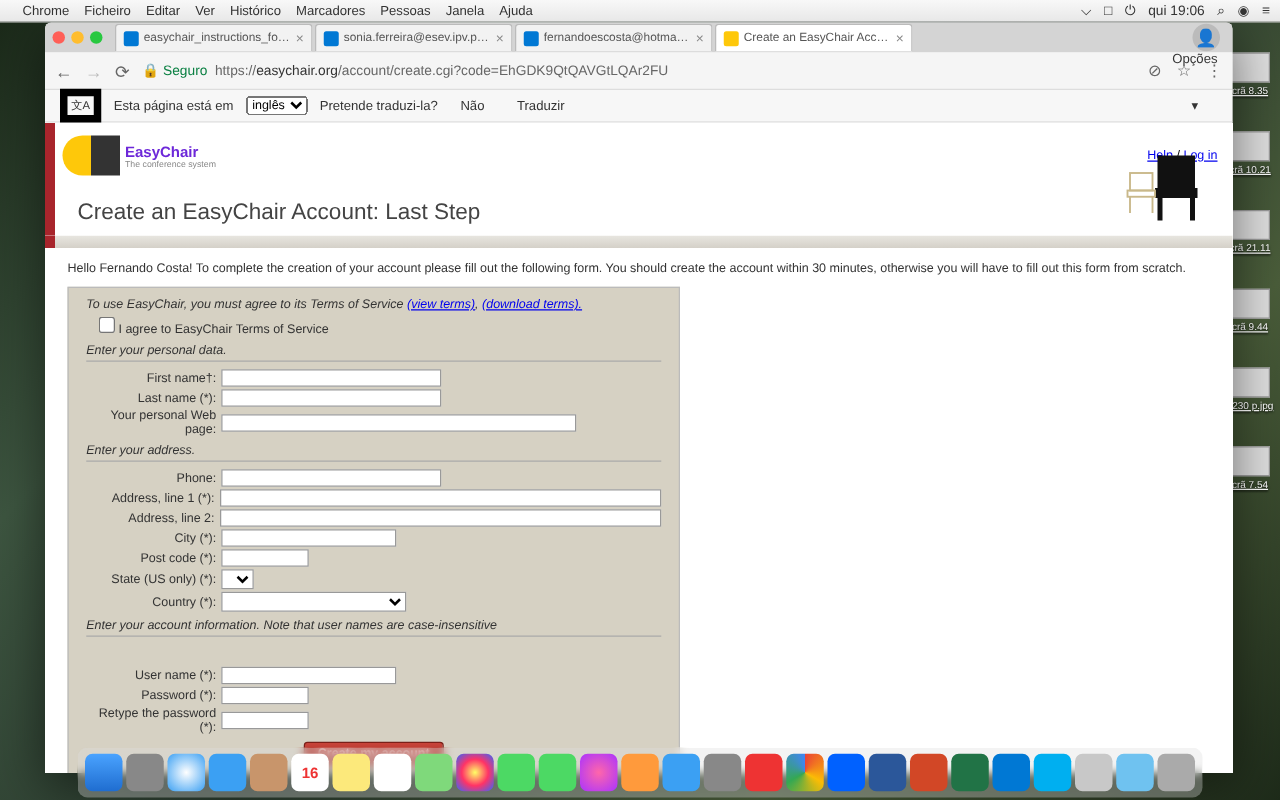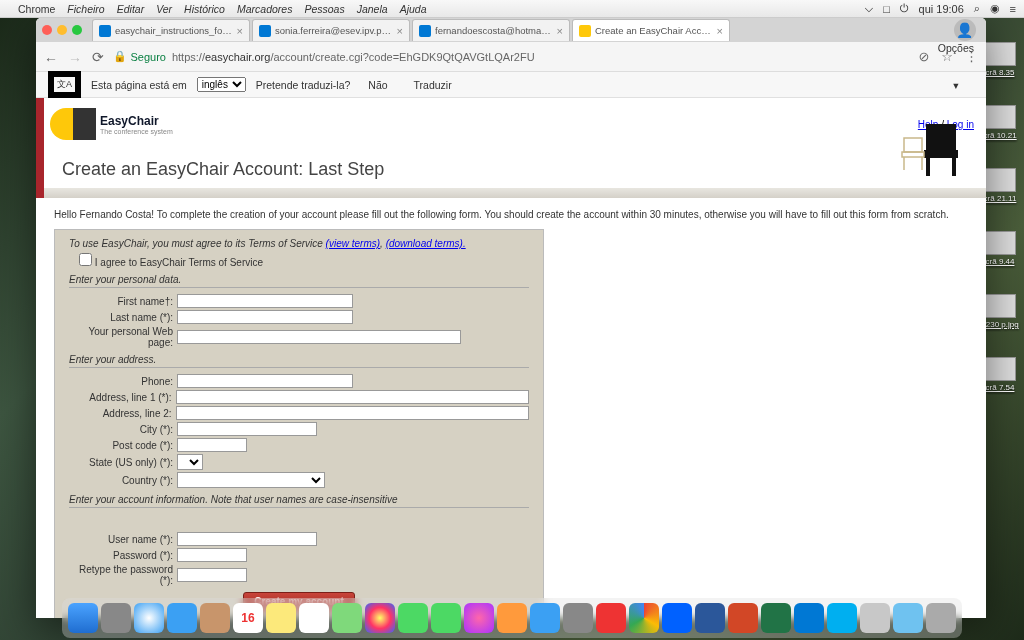--- a/index.html
+++ b/index.html
@@ -5,21 +5,21 @@
 * { margin: 0; padding: 0; box-sizing: border-box; }
 body { font-family: -apple-system, "Helvetica Neue", Arial, sans-serif; font-size: 11px; width: 1024px; height: 640px; overflow: hidden; background: #2a3a2e; position: relative; }
 
 
 .wallpaper { position: absolute; inset: 0; background: linear-gradient(135deg, #1a2818 0%, #3d5540 25%, #2a3a2e 50%, #4a5d3a 75%, #1e2b1a 100%); }
 
 
 .menubar { position: absolute; top: 0; left: 0; right: 0; height: 18px; background: linear-gradient(#f8f8f8,#e8e8e8); display: flex; align-items: center; padding: 0 8px; font-size: 10.5px; color: #333; border-bottom: 1px solid #ccc; z-index: 100; }
 .menubar .apple { font-size: 12px; margin-right: 10px; }
 .menubar .app { font-weight: normal; margin-right: 12px; }
-.menubar .mi { margin-right: 12px; font-style: italic; }
+.menubar .mi { margin-right: 12px; }
 .menubar .right { margin-left: auto; display: flex; align-items: center; gap: 10px; }
 .menubar .right span { font-size: 11px; }
 
 
 .desktop-icons { position: absolute; right: 4px; top: 42px; display: flex; flex-direction: column; gap: 28px; z-index: 1; }
 .desk-icon { width: 40px; text-align: center; color: #fff; font-size: 8px; text-shadow: 0 1px 2px #000; text-decoration: underline; }
 .desk-icon .thumb { width: 32px; height: 24px; background: #ddd; margin: 0 auto 2px; border: 1px solid #999; }
 
 
 .chrome { position: absolute; top: 18px; left: 36px; width: 950px; height: 600px; background: #fff; border-radius: 5px 5px 0 0; box-shadow: 0 10px 40px rgba(0,0,0,.5); z-index: 50; display: flex; flex-direction: column; overflow: hidden; }
@@ -53,21 +53,21 @@
 .transbar .tb-item { padding: 2px 8px; }
 .transbar .right-tb { margin-left: auto; display: flex; align-items: center; gap: 25px; flex-direction: column; }
 
 
 .page { flex: 1; background: #fff; overflow: auto; position: relative; }
 .page-inner { width: 100%; }
 .header-band { height: 90px; position: relative; border-left: 8px solid #a8252c; background: #fff; }
 .logo { position: absolute; left: 6px; top: 10px; display: flex; align-items: center; }
 .logo-ec { width: 46px; height: 32px; background: linear-gradient(90deg,#fec80a 50%,#333 50%); border-radius: 20px 0 0 20px; }
 .logo-text { margin-left: 4px; }
-.logo-text .t1 { font-weight: bold; font-size: 12px; color: #0f172a; }
+.logo-text .t1 { font-weight: bold; font-size: 12px; color: #6d28d9; }
 .logo-text .t2 { font-size: 7px; color: #888; }
 .chair { position: absolute; right: 24px; top: 18px; width: 64px; height: 64px; }
 .chair svg { width: 100%; height: 100%; }
 .help-links { position: absolute; right: 12px; top: 6px; font-size: 10px; margin-top: 15px; }
 .help-links a { color: #00e; text-decoration: underline; }
 .page-title { position: absolute; left: 18px; bottom: 8px; font-size: 18px; color: #444; font-weight: normal; }
 .gray-band { height: 10px; background: linear-gradient(#e8e6e0,#d4d0c8); border-left: 8px solid #a8252c; }
 
 .content { padding: 10px 18px; font-size: 10px; color: #333; }
 .intro { margin-bottom: 8px; line-height: 1.3; }

